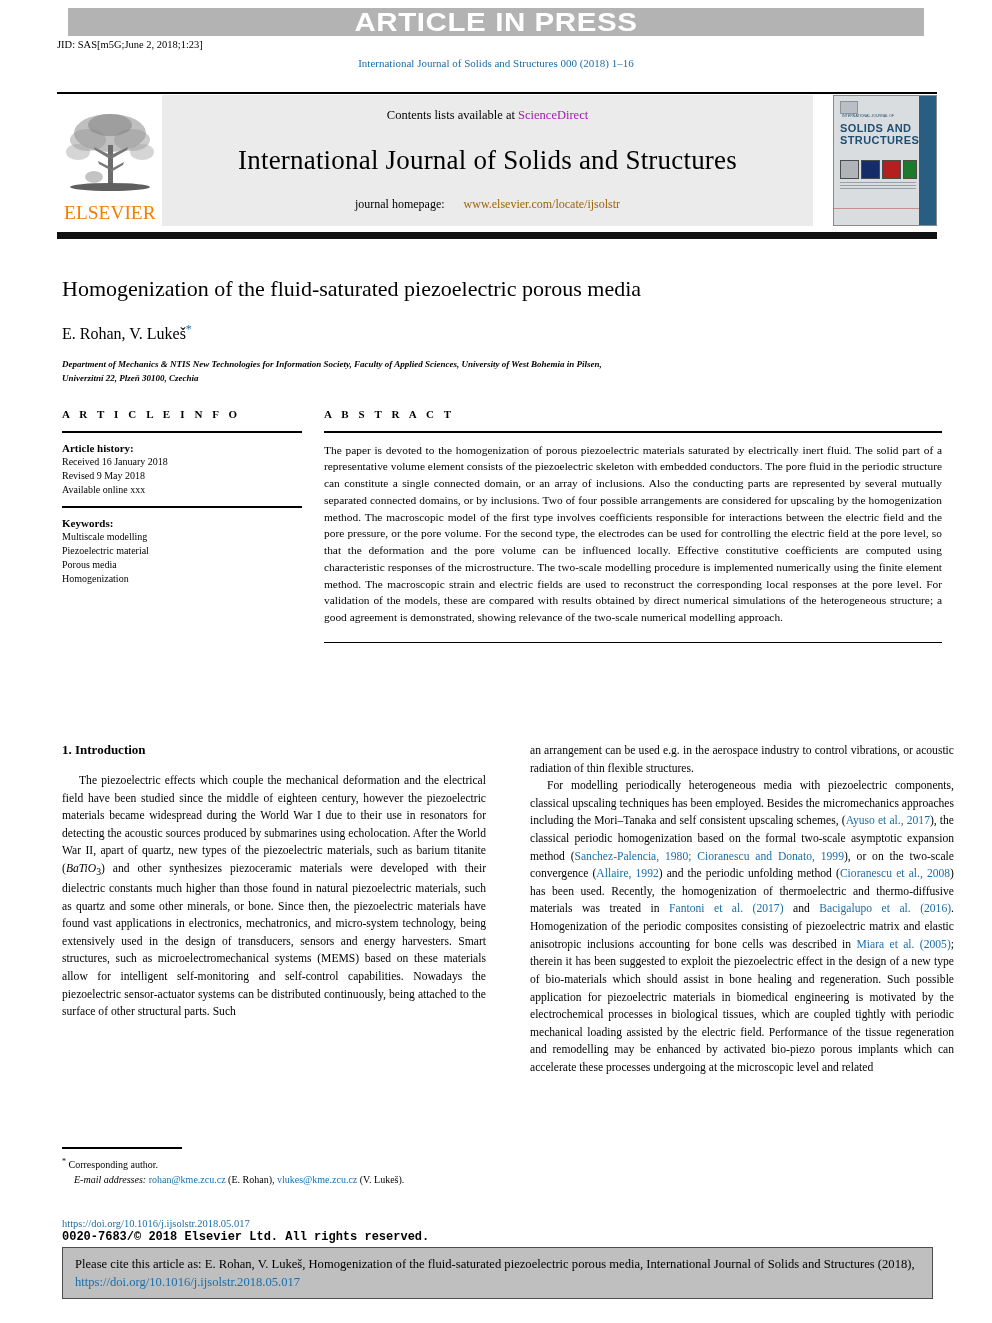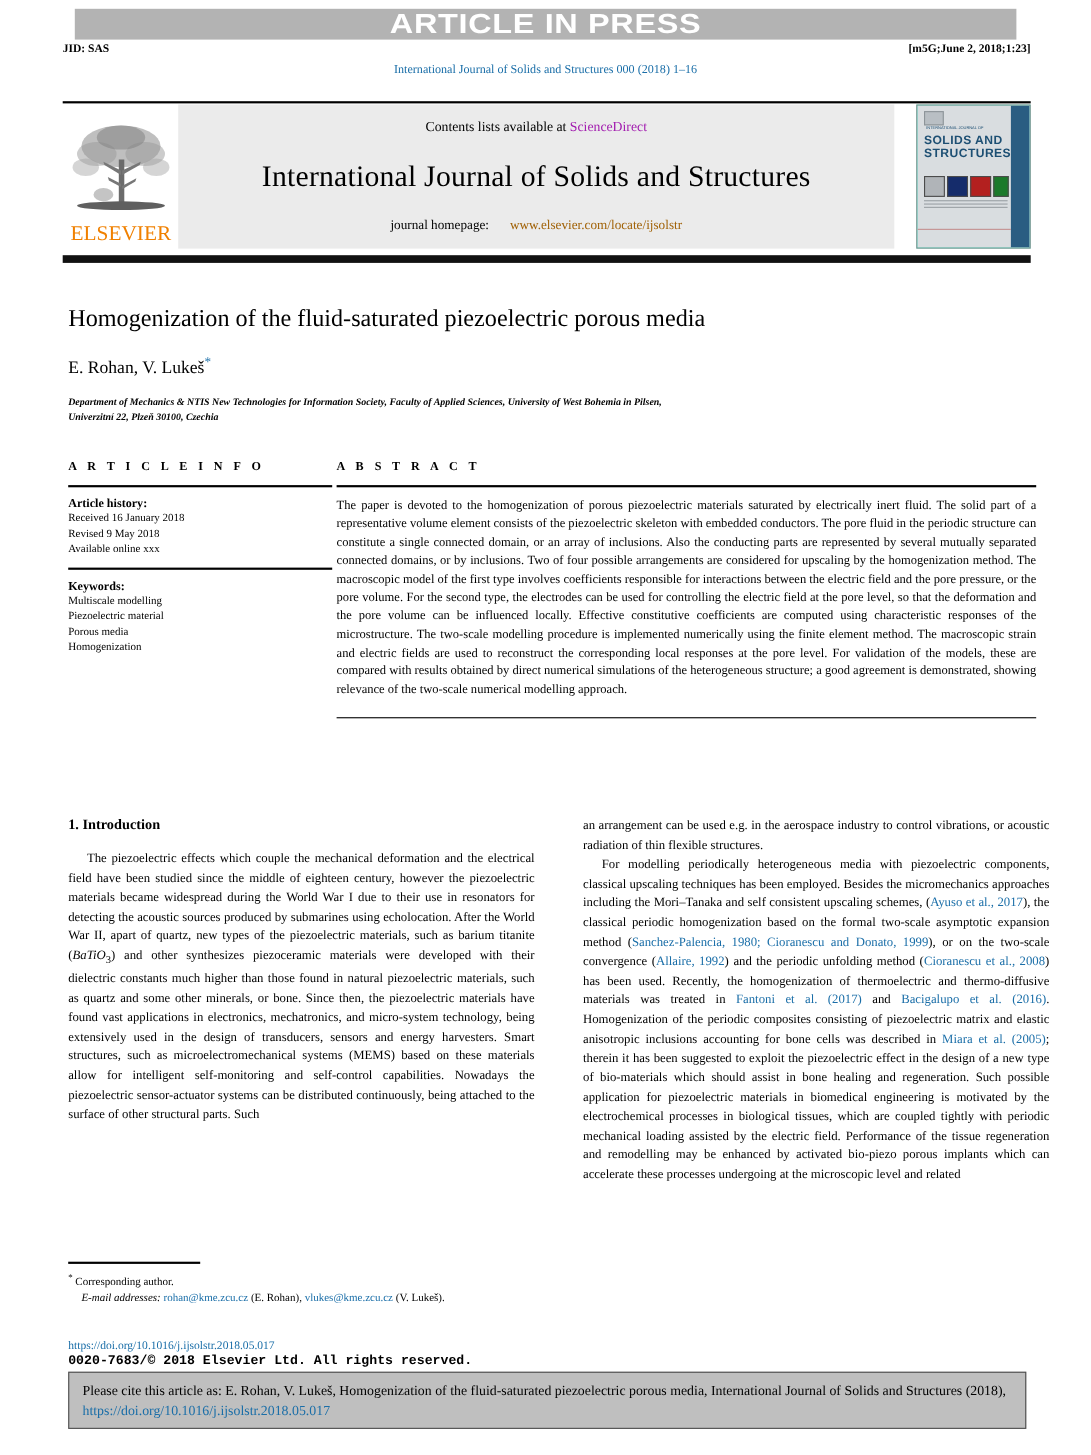--- a/index.html
+++ b/index.html
@@ -28,25 +28,24 @@
     font-size: 25px;
     letter-spacing: 0.5px;
     color: #ffffff;
     transform: scaleX(1.18);
   }
 
   
   .runhead {
     position: absolute;
     top: 39px; left: 57px; right: 55px;
-    display: flex; justify-content: space-between; align-items: baseline;
+    display: flex; align-items: baseline;
     font-family: "Liberation Serif", serif;
     font-size: 10.5px;
-    font-weight: bold;
-    gap: 19px;
+    font-weight: normal;
   }
   .runhead-right { font-size: 10.5px; }
 
   
   .journal-line {
     position: absolute;
     top: 57px; left: 0; width: 992px;
     text-align: center;
     font-size: 11px;
     color: #1a6ea8;
@@ -92,21 +91,21 @@
   .sciencedirect { color: #a21caf; }
   .journal-title-big {
     font-size: 27px;
     letter-spacing: 0.2px;
   }
   .homepage-line { font-size: 12px; }
   .homepage-url { color: #a16207; margin-left: 16px; }
   .cover-thumb {
     width: 104px; flex: 0 0 104px;
     border: 1px solid #8a8a8a;
-    background: #5eead4;
+    background: #f9a8d4;
     margin-left: 20px;
     position: relative;
     overflow: hidden;
     padding-left: 13px;
   }
 
   
   .thick-bar {
     position: absolute;
     top: 232px; left: 57px; width: 880px; height: 7px;
@@ -130,22 +129,22 @@
     font-size: 9px;
     font-style: italic;
     font-weight: bold;
     line-height: 1.55;
     margin: 0;
   }
 
   
   .info-abstract {
     position: absolute;
-    top: 418px; left: 62px; width: 880px;
-    display: flex; gap: 4px;
+    top: 408px; left: 62px; width: 880px;
+    display: flex; gap: 22px;
   }
   .col-info { width: 240px; flex: 0 0 240px; }
   .col-abstract { flex: 1 1 auto; }
   .sec-head {
     font-family: "Liberation Serif", serif;
     font-size: 11px;
     font-weight: bold;
     letter-spacing: 3.6px;
     margin: 0 0 11px 0;
   }

